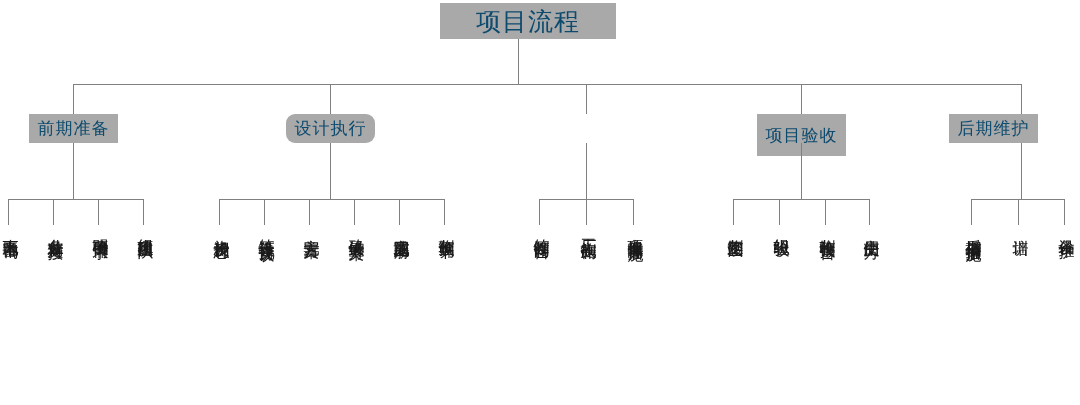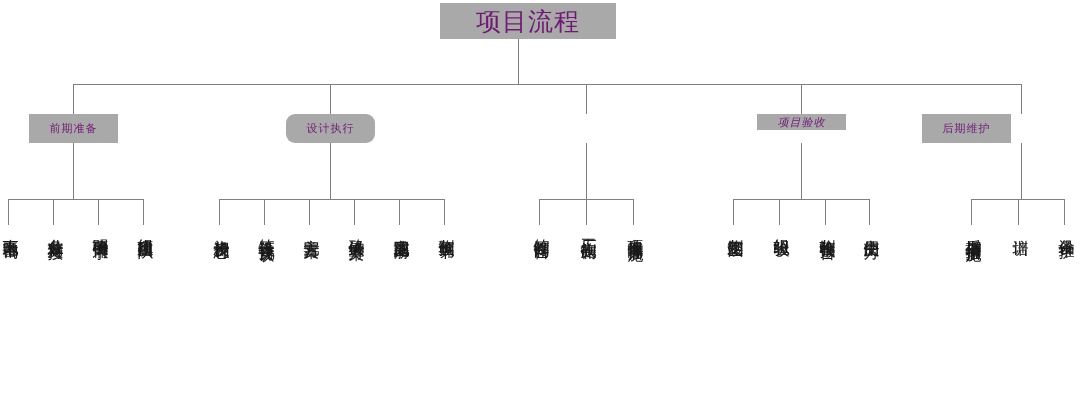--- a/index.html
+++ b/index.html
@@ -29,34 +29,34 @@
   .conn-v {
     position: absolute;
     width: 1px;
     background: #808080;
   }
 
   
   .node-box {
     position: absolute;
     background: #a9a9a9;
-    color: #701a75;
+    color: #0c4a6e;
     display: flex;
     align-items: center;
     justify-content: center;
     white-space: nowrap;
     letter-spacing: 1px;
     box-sizing: border-box;
   }
   .node-root {
     font-size: 25px;
     line-height: 1;
   }
   .node-l2 {
-    font-size: 11px;
+    font-size: 17px;
     line-height: 1;
   }
 
   
   .leaf-label {
     position: absolute;
     writing-mode: vertical-rl;
     text-orientation: upright;
     font-size: 16px;
     line-height: 1.35;
@@ -124,38 +124,38 @@
   <div class="conn-v" style="left:539px; top:199px; height:26px;"></div>
   <div class="leaf-label" style="left:531px;">签订制作合同</div>
 
   <div class="conn-v" style="left:586px; top:199px; height:26px;"></div>
   <div class="leaf-label" style="left:578px;">工厂实施制作</div>
 
   <div class="conn-v" style="left:633px; top:199px; height:26px;"></div>
   <div class="leaf-label" style="left:625px;">专项保障服务措施</div>
 
   <div class="conn-v" style="left:801px; top:84px; height:30px;"></div>
-  <div class="node-box node-l2" style="left:757px; top:114px; width:89px; height:16px;font-style:italic;">项目验收</div>
+  <div class="node-box node-l2" style="left:757px; top:114px; width:89px; height:42px;">项目验收</div>
   <div class="conn-v" style="left:801px; top:143px; height:56px;"></div>
   <div class="conn-h" style="left:733px; top:199px; width:136px;"></div>
 
   <div class="conn-v" style="left:733px; top:199px; height:26px;"></div>
   <div class="leaf-label" style="left:725px;">制作竣工图</div>
 
   <div class="conn-v" style="left:779px; top:199px; height:26px;"></div>
   <div class="leaf-label" style="left:771px;">组织验收</div>
 
   <div class="conn-v" style="left:825px; top:199px; height:26px;"></div>
   <div class="leaf-label" style="left:817px;">制作验收报告</div>
 
   <div class="conn-v" style="left:869px; top:199px; height:26px;"></div>
   <div class="leaf-label" style="left:861px;">交由使用方</div>
 
   <div class="conn-v" style="left:1021px; top:84px; height:30px;"></div>
-  <div class="node-box node-l2" style="left:922px; top:114px; width:89px; height:29px;">后期维护</div>
+  <div class="node-box node-l2" style="left:949px; top:114px; width:89px; height:29px;">后期维护</div>
   <div class="conn-v" style="left:1021px; top:143px; height:56px;"></div>
   <div class="conn-h" style="left:971px; top:199px; width:93px;"></div>
 
   <div class="conn-v" style="left:971px; top:199px; height:26px;"></div>
   <div class="leaf-label" style="left:963px;">后期增值维护措施</div>
 
   <div class="conn-v" style="left:1018px; top:199px; height:26px;"></div>
   <div class="leaf-label" style="left:1010px;">培训</div>
 
   <div class="conn-v" style="left:1064px; top:199px; height:26px;"></div>

